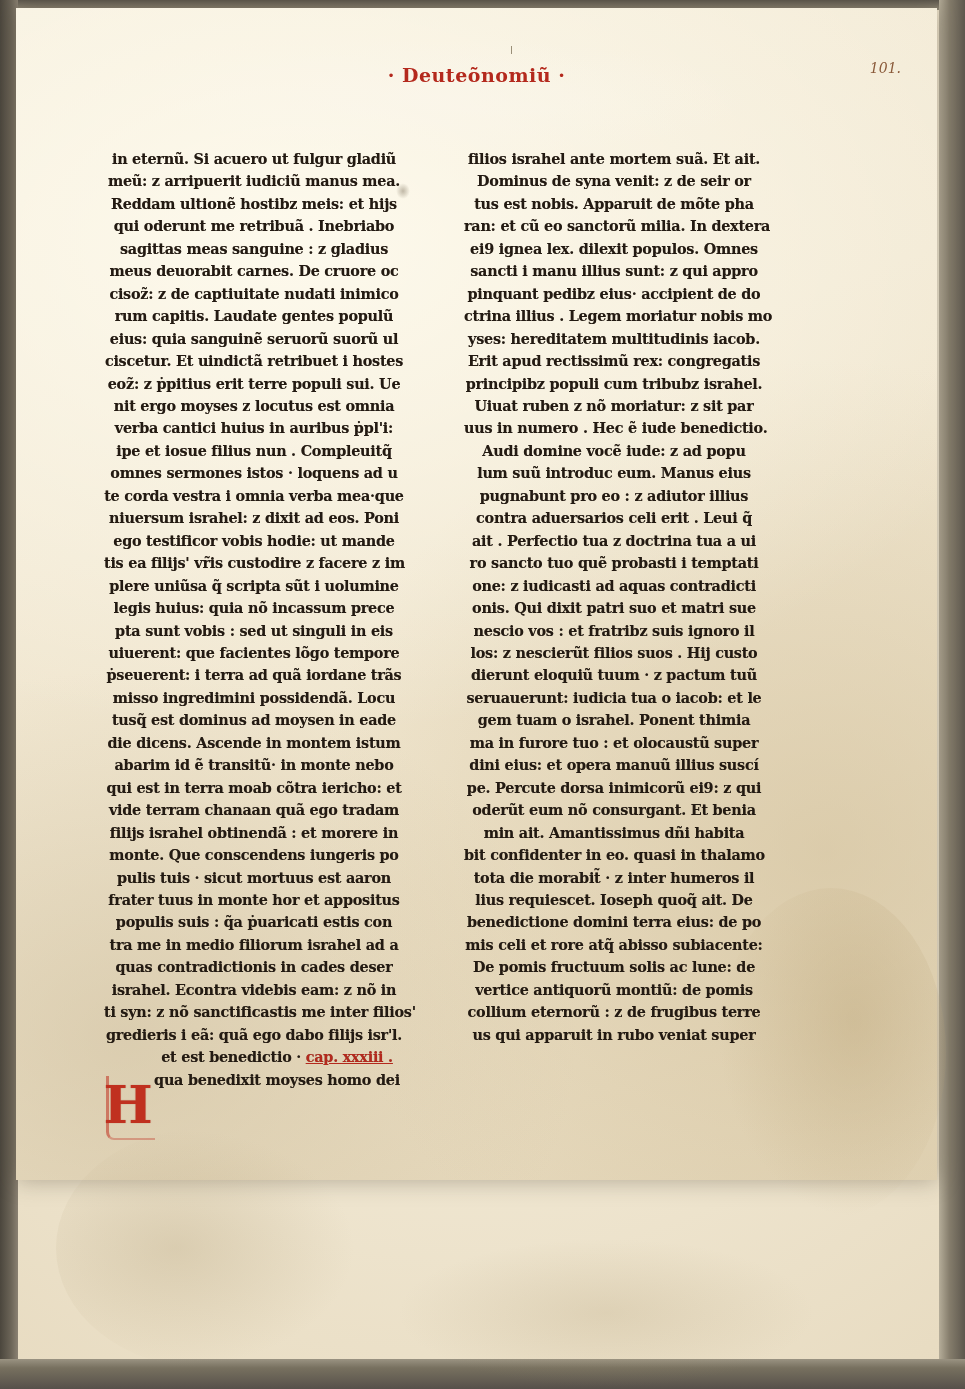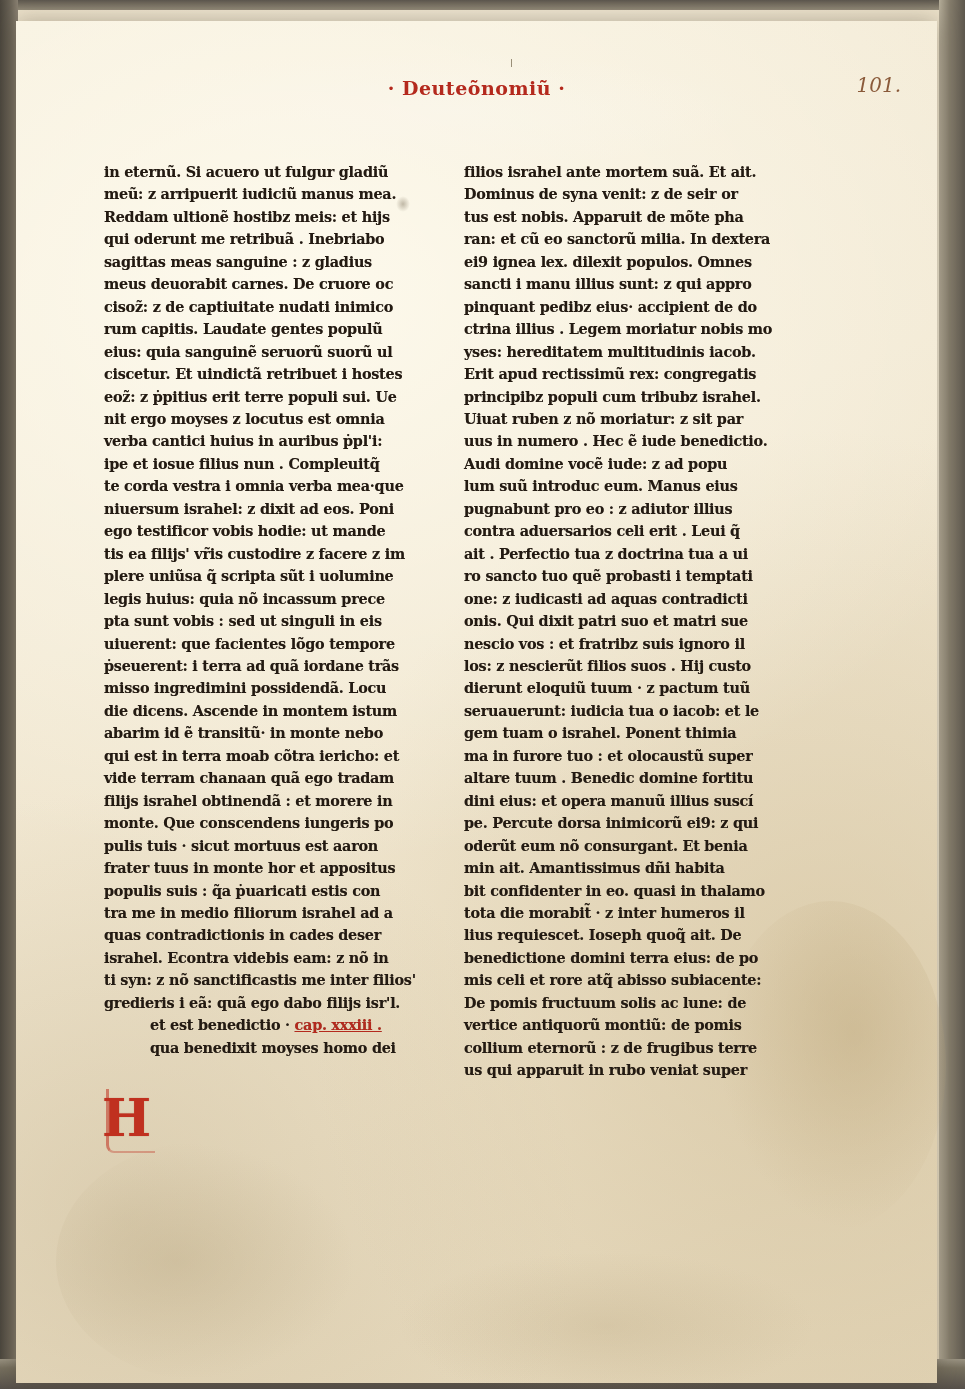--- a/index.html
+++ b/index.html
@@ -48,28 +48,27 @@
     width: 965px; height: 10px;
     background: linear-gradient(180deg, #5d574d 0%, #938b79 100%);
   }
 
   
   .vellum {
     position: absolute;
     left: 16px;
     top: 8px;
     width: 921px;
-    height: 1362px;
+    height: 1172px;
     background:
       radial-gradient(ellipse 140% 70% at 30% 20%, rgba(255,252,240,0.85) 0%, rgba(255,250,235,0.0) 60%),
       radial-gradient(ellipse 80% 60% at 88% 72%, rgba(206,188,150,0.55) 0%, rgba(206,188,150,0.0) 70%),
       radial-gradient(ellipse 70% 45% at 12% 88%, rgba(198,182,148,0.45) 0%, rgba(198,182,148,0.0) 70%),
       linear-gradient(160deg, #f6efdd 0%, #f2e9d4 38%, #ece0c6 72%, #e2d4b6 100%);
     box-shadow: 0 0 22px rgba(60,52,38,0.35);
-    margin-top: 13px;
   }
 
   
   .stain {
     position: absolute;
     border-radius: 50%;
     pointer-events: none;
   }
   .stain.s1 { left: 700px; top: 880px; width: 230px; height: 330px;
     background: radial-gradient(ellipse at 60% 40%, rgba(186,163,118,0.40), rgba(186,163,118,0) 70%); }
@@ -93,38 +92,39 @@
     font-weight: bold;
     letter-spacing: 0.5px;
   }
   .folio {
     position: absolute;
     top: 52px;
     right: 36px;
     color: #8a5a3a;
     font-family: "DejaVu Serif", serif;
     font-style: italic;
-    font-size: 20px;
+    font-size: 14px;
   }
   .tick {
     position: absolute;
     top: 38px;
     left: 495px;
     width: 1px;
     height: 8px;
     background: #9a8f78;
   }
 
   
   .textblock {
     position: absolute;
     left: 88px;
     top: 140px;
     width: 660px;
     height: 990px;
+    text-align: center;
   }
   .col {
     position: absolute;
     top: 0;
     width: 300px;
   }
   .col.left { left: 0; }
   .col.right { left: 360px; }
 
   .line {
@@ -215,30 +215,32 @@
         <div class="line">sagittas meas sanguine : z gladius</div>
         <div class="line">meus deuorabit carnes. De cruore oc</div>
         <div class="line">cisoz̃: z de captiuitate nudati inimico</div>
         <div class="line">rum capitis. Laudate gentes populũ</div>
         <div class="line">eius: quia sanguinẽ seruorũ suorũ ul</div>
         <div class="line">ciscetur. Et uindictã retribuet i hostes</div>
         <div class="line">eoz̃: z ṗpitius erit terre populi sui. Ue</div>
         <div class="line">nit ergo moyses z locutus est omnia</div>
         <div class="line">verba cantici huius in auribus ṗpl'i:</div>
         <div class="line">ipe et iosue filius nun . Compleuitq̃</div>
+        <div class="line">omnes sermones istos · loquens ad u</div>
         <div class="line">te corda vestra i omnia verba mea·que</div>
         <div class="line">niuersum israhel: z dixit ad eos. Poni</div>
         <div class="line">ego testificor vobis hodie: ut mande</div>
         <div class="line">tis ea filijs' vr̃is custodire z facere z im</div>
         <div class="line">plere uniũsa q̃ scripta sũt i uolumine</div>
         <div class="line">legis huius: quia nõ incassum prece</div>
         <div class="line">pta sunt vobis : sed ut singuli in eis</div>
         <div class="line">uiuerent: que facientes lõgo tempore</div>
         <div class="line">ṗseuerent: i terra ad quã iordane trãs</div>
         <div class="line">misso ingredimini possidendã. Locu</div>
+        <div class="line">tusq̃ est dominus ad moysen in eade</div>
         <div class="line">die dicens. Ascende in montem istum</div>
         <div class="line">abarim id ẽ transitũ· in monte nebo</div>
         <div class="line">qui est in terra moab cõtra iericho: et</div>
         <div class="line">vide terram chanaan quã ego tradam</div>
         <div class="line">filijs israhel obtinendã : et morere in</div>
         <div class="line">monte. Que conscendens iungeris po</div>
         <div class="line">pulis tuis · sicut mortuus est aaron</div>
         <div class="line">frater tuus in monte hor et appositus</div>
         <div class="line">populis suis : q̃a ṗuaricati estis con</div>
         <div class="line">tra me in medio filiorum israhel ad a</div>
@@ -277,21 +279,20 @@
         <div class="line">ait . Perfectio tua z doctrina tua a ui</div>
         <div class="line">ro sancto tuo quẽ probasti i temptati</div>
         <div class="line">one: z iudicasti ad aquas contradicti</div>
         <div class="line">onis. Qui dixit patri suo et matri sue</div>
         <div class="line">nescio vos : et fratribz suis ignoro il</div>
         <div class="line">los: z nescierũt filios suos . Hij custo</div>
         <div class="line">dierunt eloquiũ tuum · z pactum tuũ</div>
         <div class="line">seruauerunt: iudicia tua o iacob: et le</div>
         <div class="line">gem tuam o israhel. Ponent thimia</div>
         <div class="line">ma in furore tuo : et olocaustũ super</div>
-        <div class="line">altare tuum . Benedic domine fortitu</div>
         <div class="line">dini eius: et opera manuũ illius suscí</div>
         <div class="line">pe. Percute dorsa inimicorũ ei9: z qui</div>
         <div class="line">oderũt eum nõ consurgant. Et benia</div>
         <div class="line">min ait. Amantissimus dñi habita</div>
         <div class="line">bit confidenter in eo. quasi in thalamo</div>
         <div class="line">tota die morabit̃ · z inter humeros il</div>
         <div class="line">lius requiescet. Ioseph quoq̃ ait. De</div>
         <div class="line">benedictione domini terra eius: de po</div>
         <div class="line">mis celi et rore atq̃ abisso subiacente:</div>
         <div class="line">De pomis fructuum solis ac lune: de</div>

